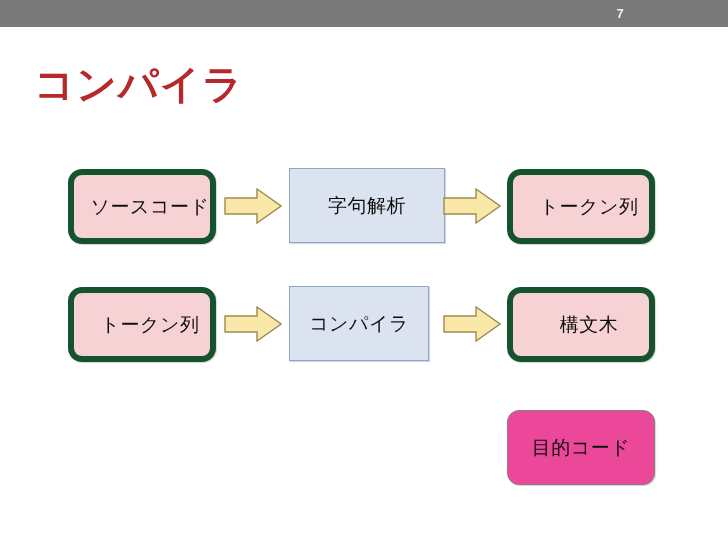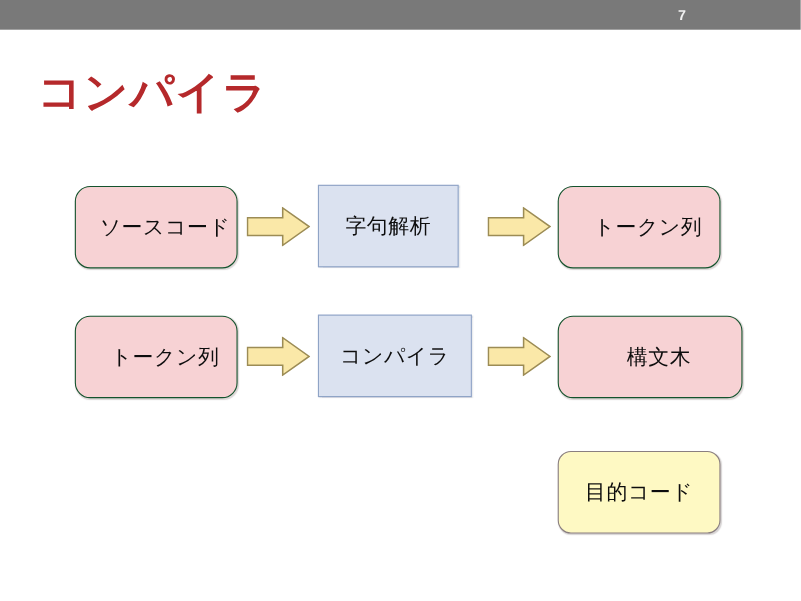--- a/index.html
+++ b/index.html
@@ -68,46 +68,46 @@
     display: flex;
     align-items: center;
     justify-content: center;
     font-size: 19px;
     color: #0d0d0d;
     white-space: nowrap;
     letter-spacing: 0.5px;
   }
   .flow-box.pink {
     background: #f7d2d4;
-    border: 1px solid #14532d;
+    border: 6px solid #14532d;
     border-radius: 14px;
     box-shadow: 1px 1px 1px rgba(140,120,120,0.30);
     padding-left: 16px;
   }
   .flow-box.pink-sq {
-    background: #fef9c3;
+    background: #ec4899;
     border: 1px solid #8a7f80;
     border-radius: 12px;
     box-shadow: 1px 1px 1px rgba(120,110,110,0.30);
   }
   .flow-box.blue {
     background: #dbe2f0;
     border: 1px solid #8fa4c6;
     border-radius: 0px;
     box-shadow: 1px 1px 1px rgba(120,130,150,0.30);
   }
 
   
   #box-source      { left: 68px;  top: 169px; width: 148px; height: 75px; }
-  #box-lexer       { left: 289px; top: 168px; width: 128px; height: 75px; }
+  #box-lexer       { left: 289px; top: 168px; width: 156px; height: 75px; }
   #box-tokens1     { left: 507px; top: 169px; width: 148px; height: 75px; }
 
   #box-tokens2     { left: 68px;  top: 287px; width: 148px; height: 75px; }
   #box-parser      { left: 289px; top: 286px; width: 140px; height: 75px; }
-  #box-syntaxtree  { left: 507px; top: 287px; width: 168px; height: 75px; }
+  #box-syntaxtree  { left: 507px; top: 287px; width: 148px; height: 75px; }
 
   #box-objectcode  { left: 507px; top: 410px; width: 148px; height: 75px; }
 
   
   .flow-arrow {
     position: absolute;
     width: 58px;
     height: 36px;
   }
   #arrow-1 { left: 224px; top: 188px; }

